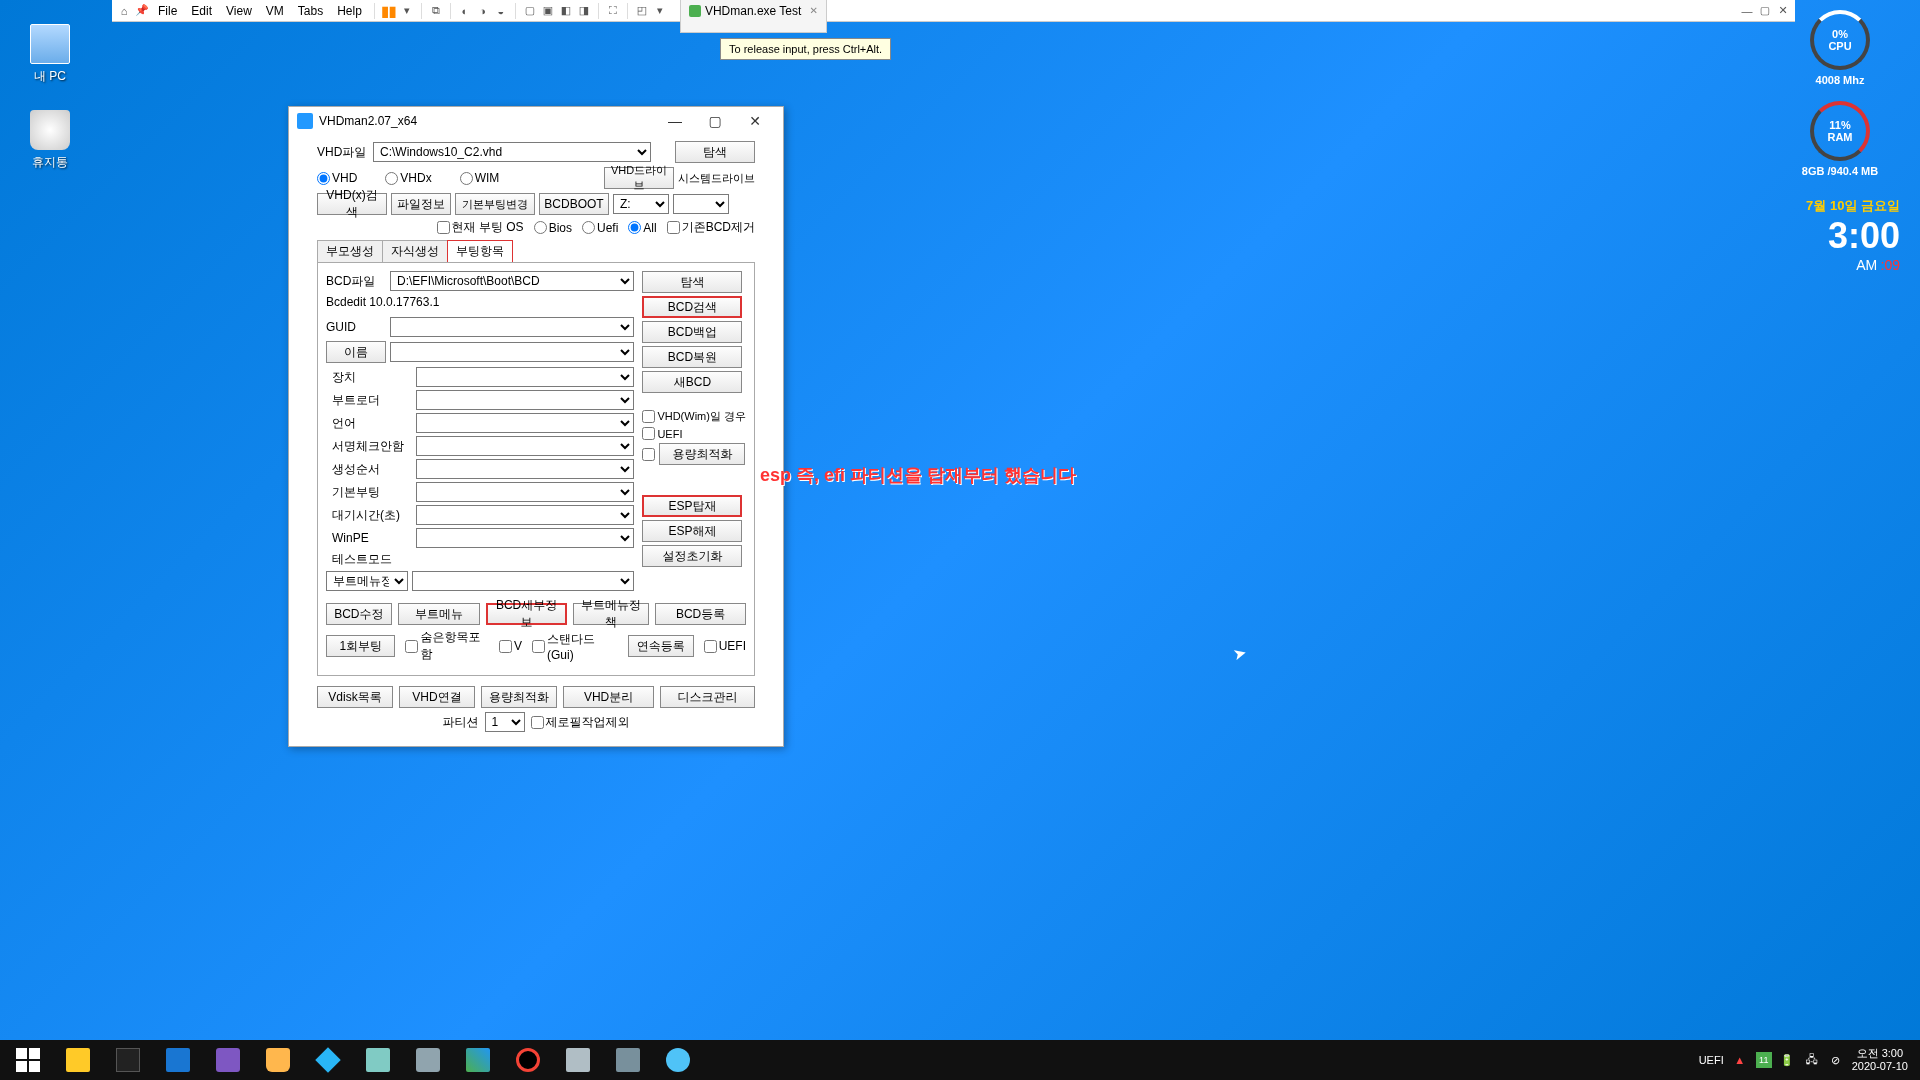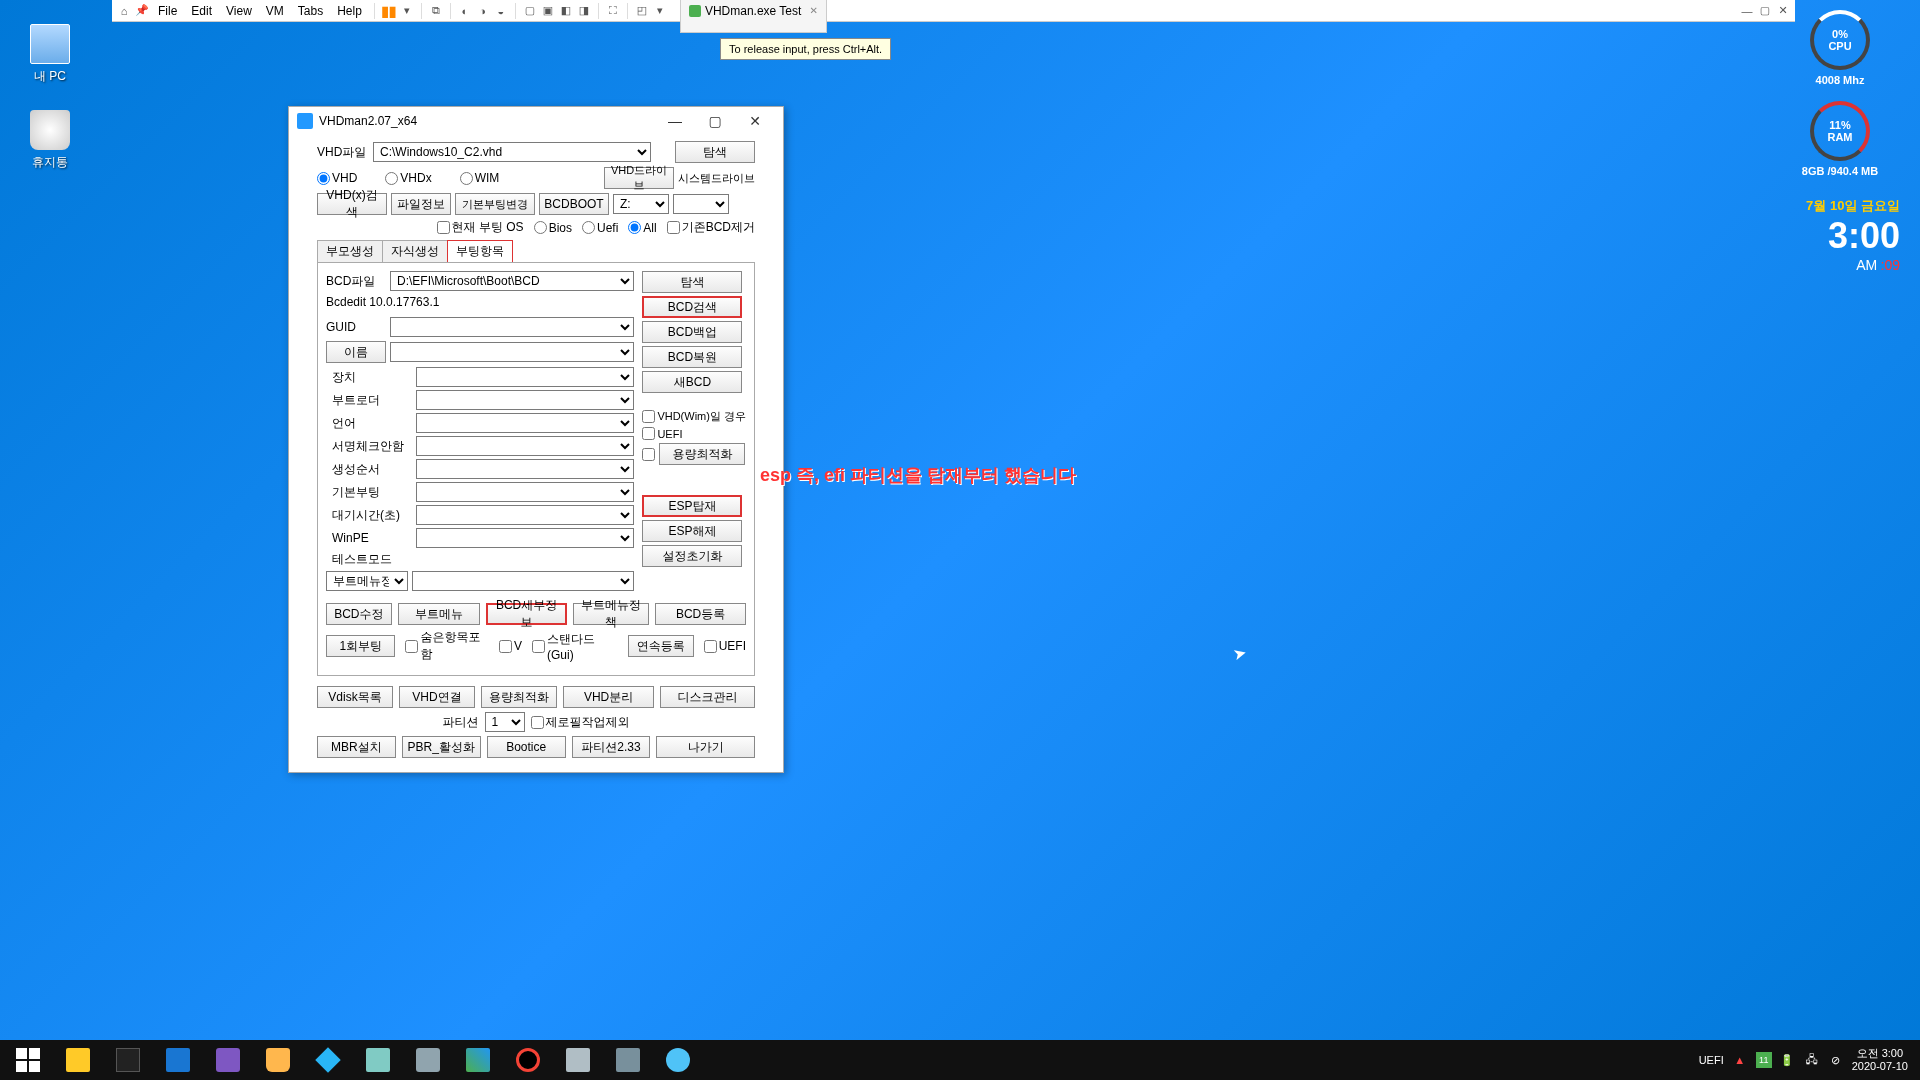--- a/index.html
+++ b/index.html
@@ -355,27 +355,20 @@
         <button class="btn" style="width:100px">디스크관리</button>
       </div>
       <div class="row" style="gap:6px;justify-content:center">
         <span class="lbl">파티션</span>
         <select class="inp" style="width:40px"><option>1</option></select>
         <label class="check">
             <input type="checkbox" style=""> 
             <span>제로필작업제외</span>
           </label>
       </div>
-      <div class="row" style="gap:6px">
-        <button class="btn" style="width:80px">MBR설치</button>
-        <button class="btn" style="width:80px">PBR_활성화</button>
-        <button class="btn" style="width:80px">Bootice</button>
-        <button class="btn" style="width:80px">파티션2.33</button>
-        <button class="btn" style="width:100px">나가기</button>
-      </div>
     </div>
   </div>
 
   <div class="cursor">➤</div>
 
   <div class="taskbar">
     <div class="tb-btn tb-start">
         <div class="tb-ico">
           <span></span>
           <span></span>

